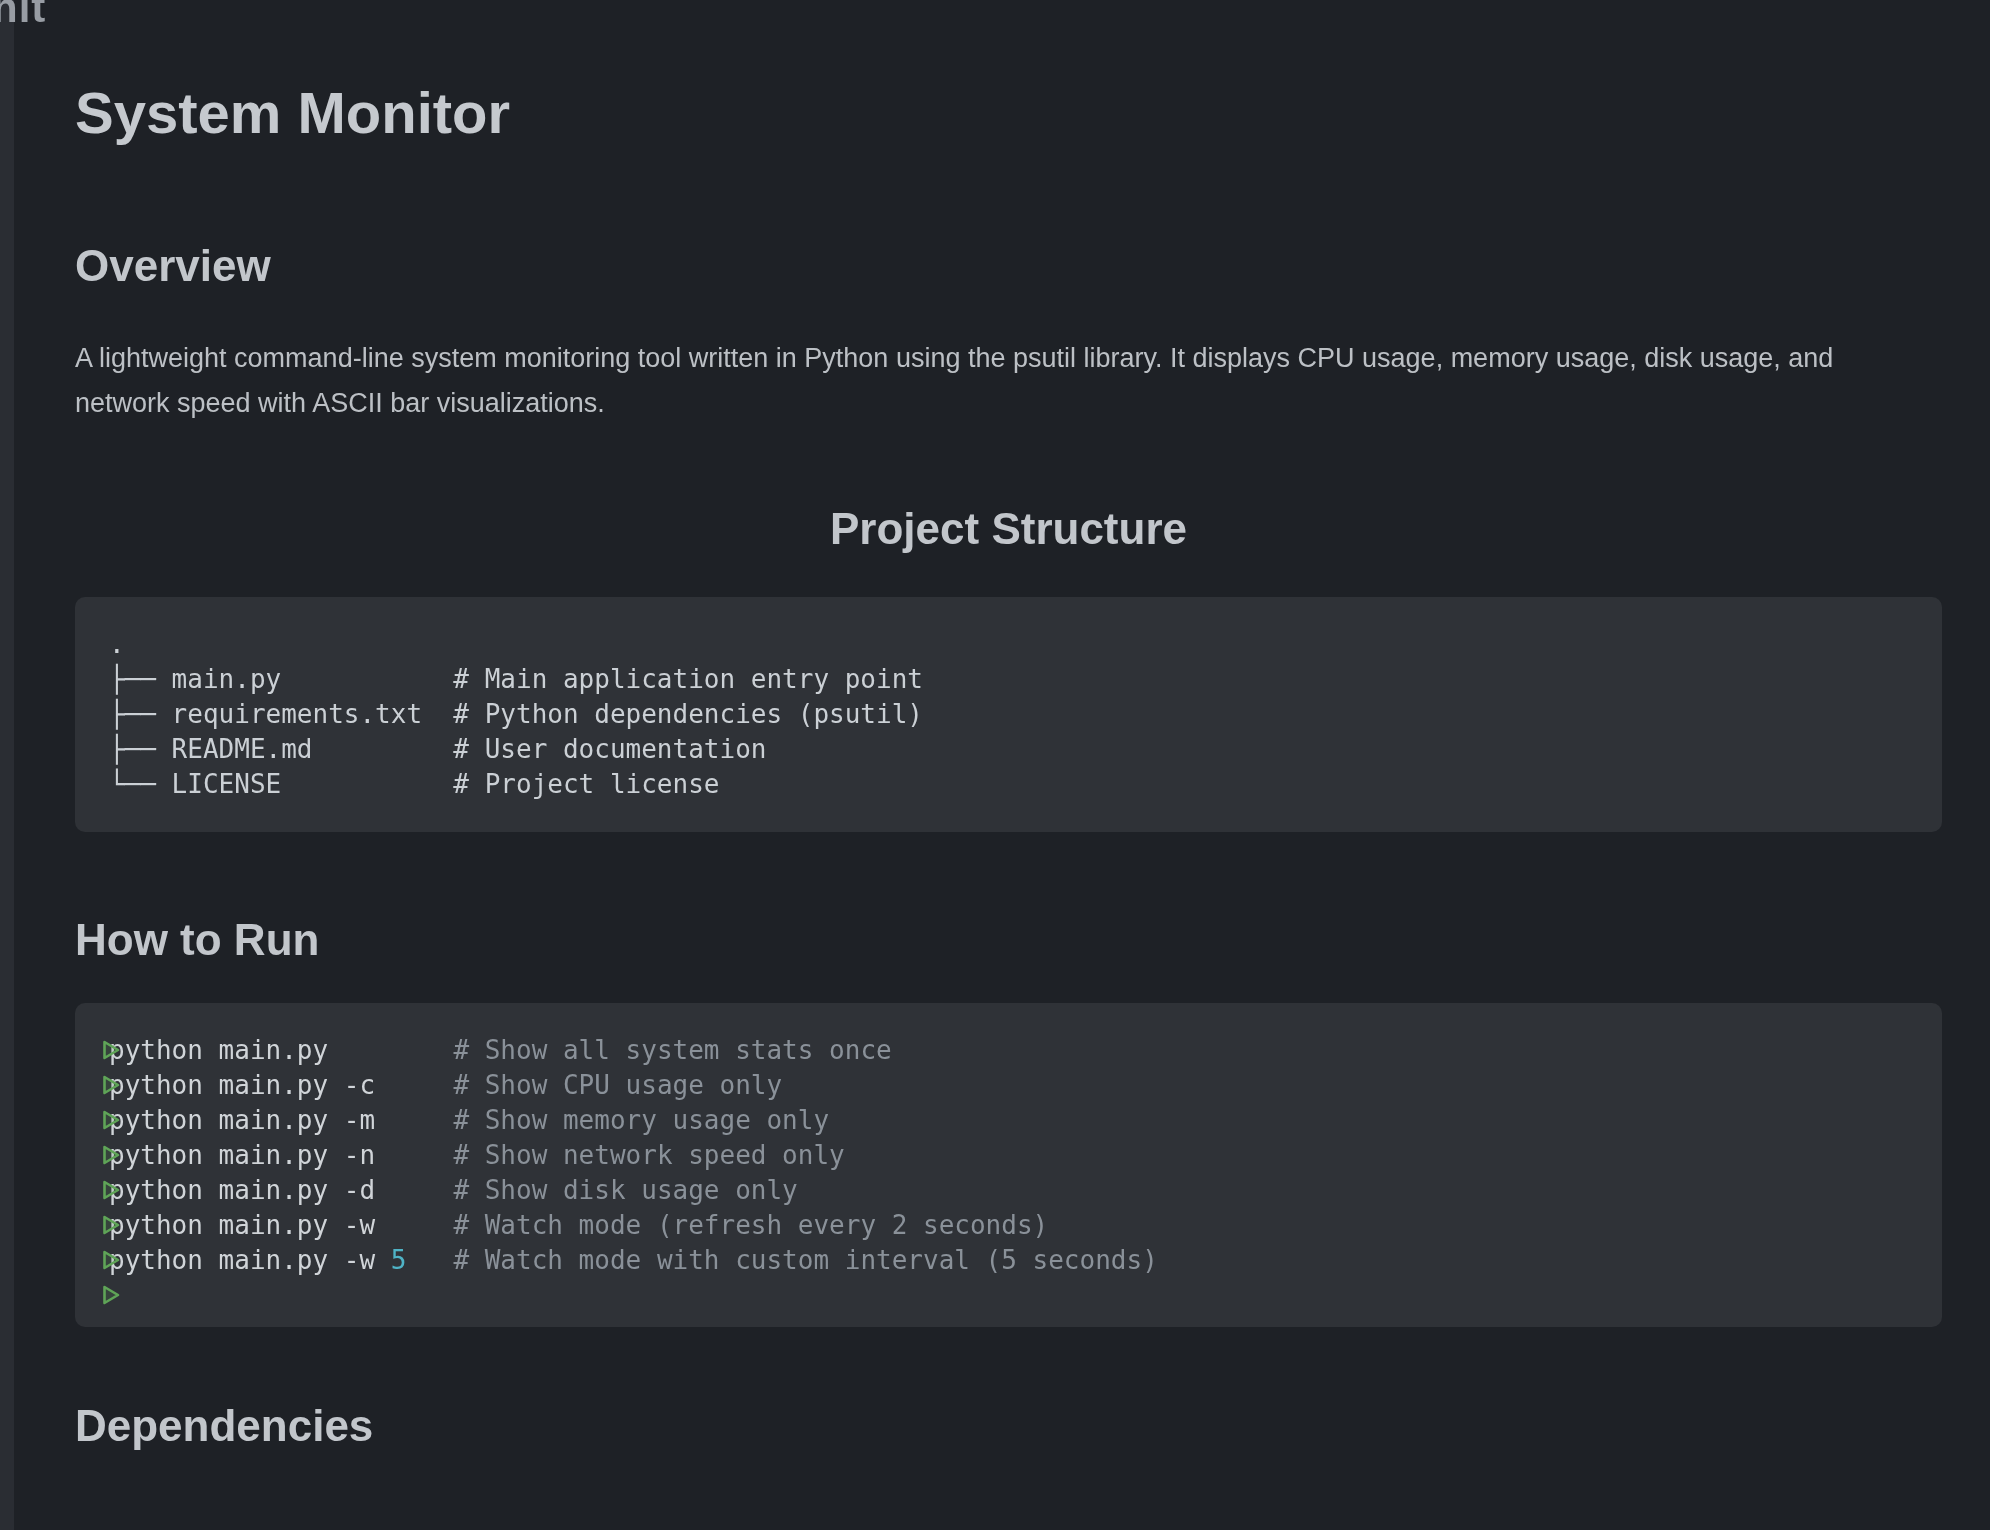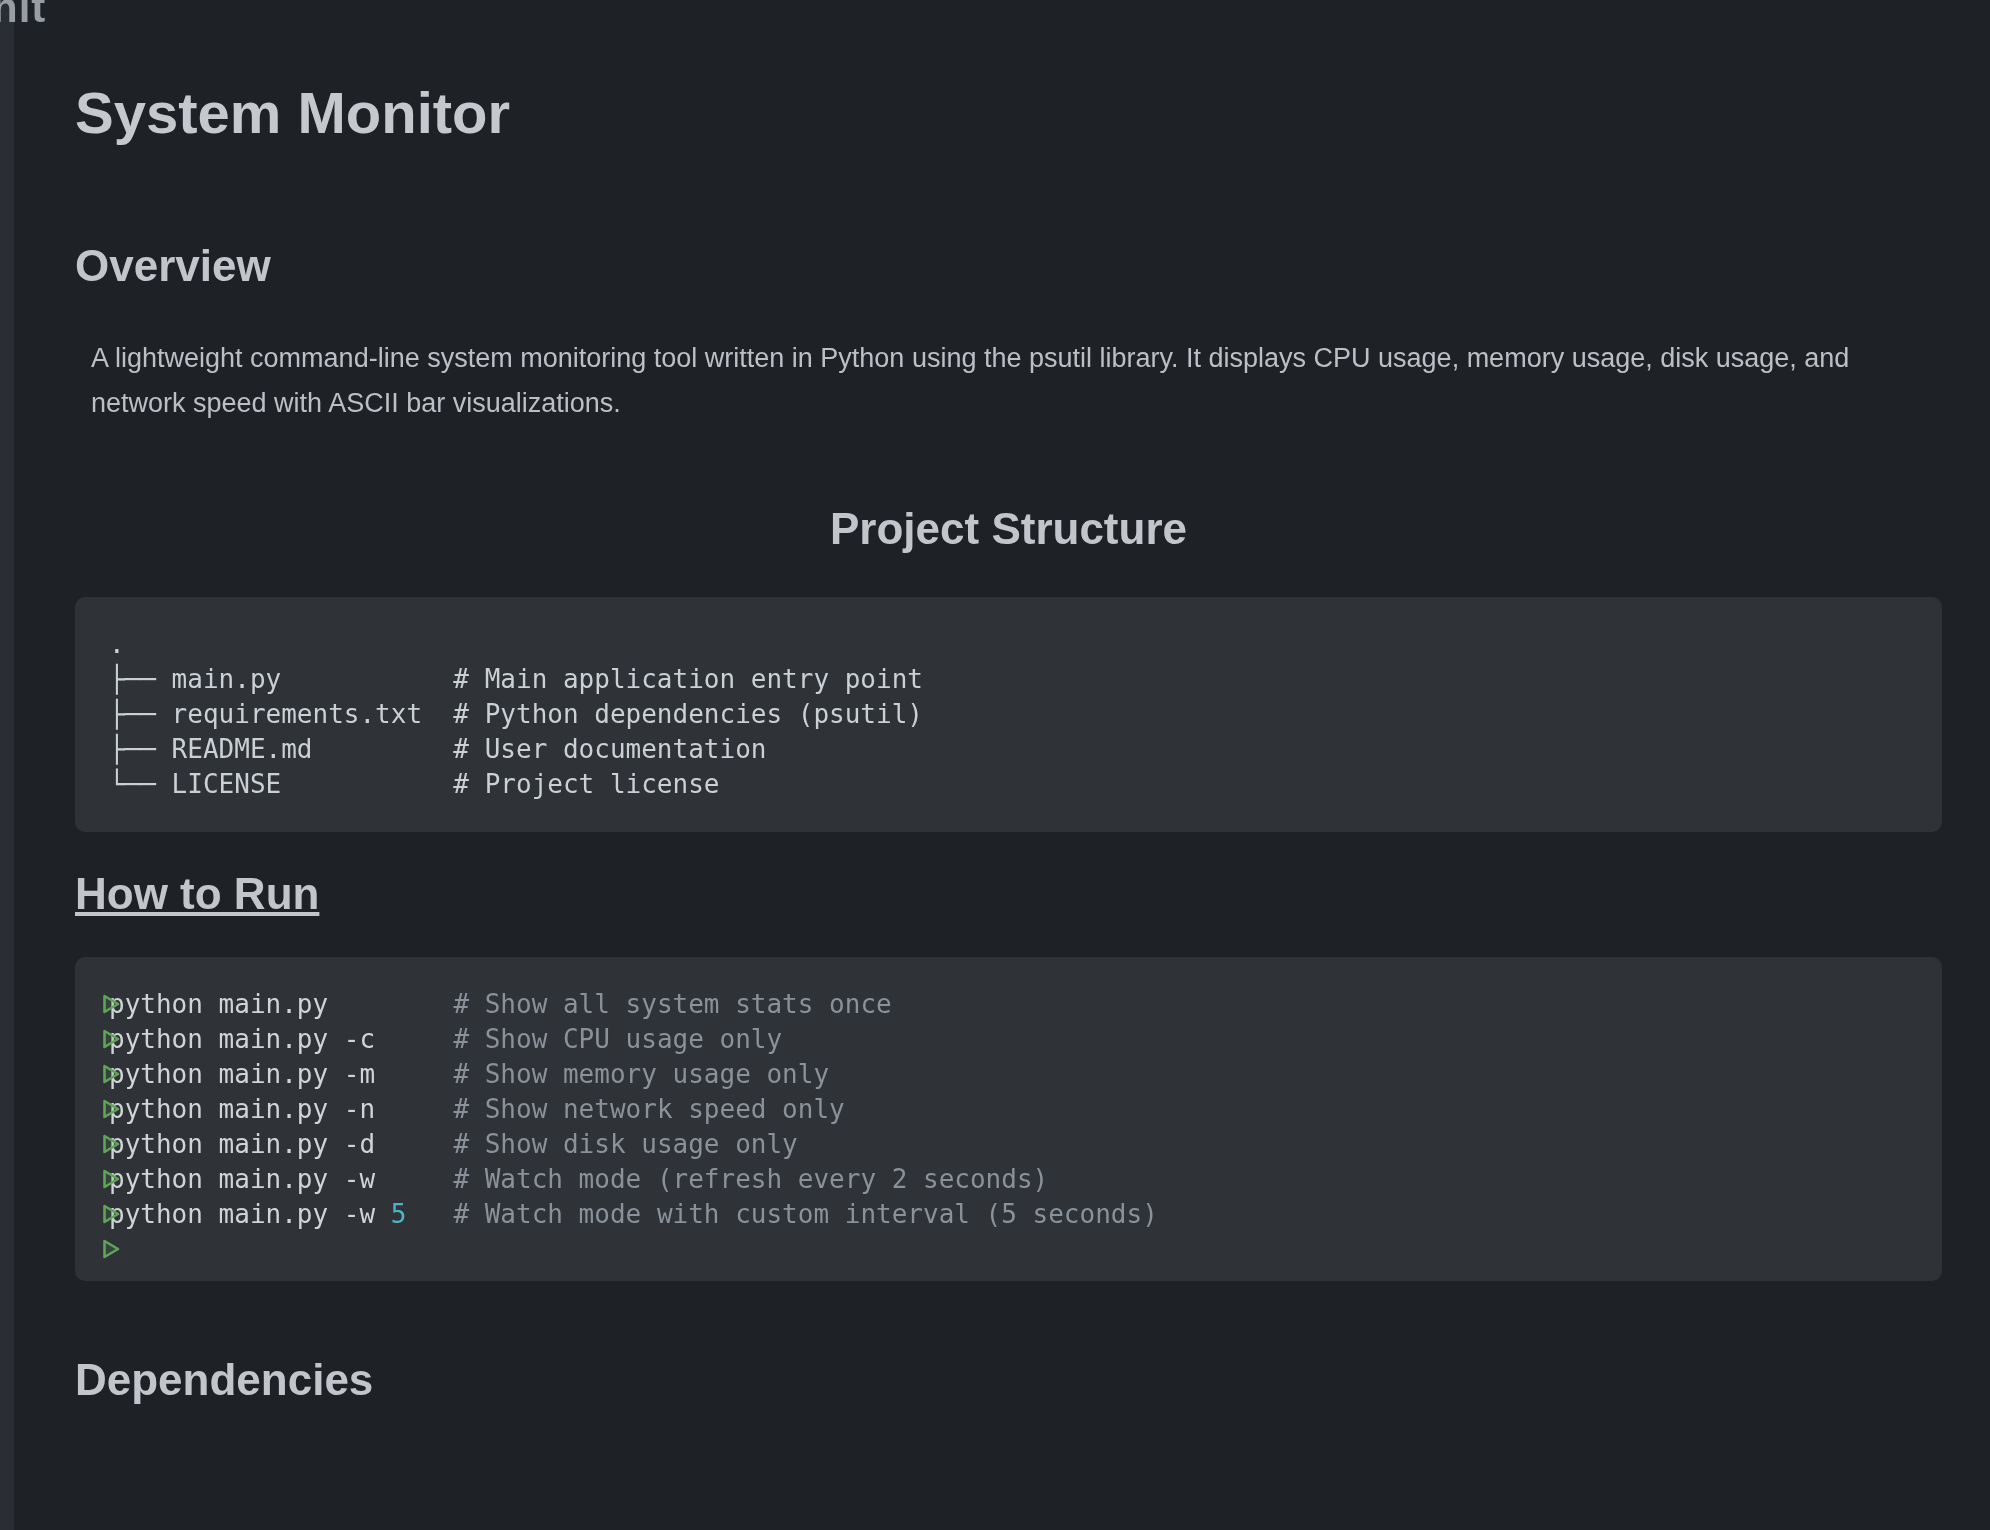--- a/index.html
+++ b/index.html
@@ -50,28 +50,28 @@
 
   h2 {
     font-size: 44px;
     line-height: 1.2;
     font-weight: bold;
     color: #c2c6cb;
     margin: 0;
   }
   h2.mt-overview      { margin-top: 92px; }
   h2.mt-structure     { margin-top: 77px; text-align: center; }
-  h2.mt-run           { margin-top: 36px; text-decoration: underline; }
+  h2.mt-run           { margin-top: 82px; }
   h2.mt-dependencies  { margin-top: 73px; }
 
   p {
     font-size: 27px;
     line-height: 45px;
     color: #bcc0c5;
-    margin: 16px;
+    margin: 0;
     max-width: 1760px;
   }
   p.mt-para-a { margin-top: 44px; }
   p.mt-para-b { margin-top: 40px; }
 
   .code-block {
     margin: 40px 0 0 0;
     background: #2f3237;
     border-radius: 10px;
     padding: 30px 34px;

